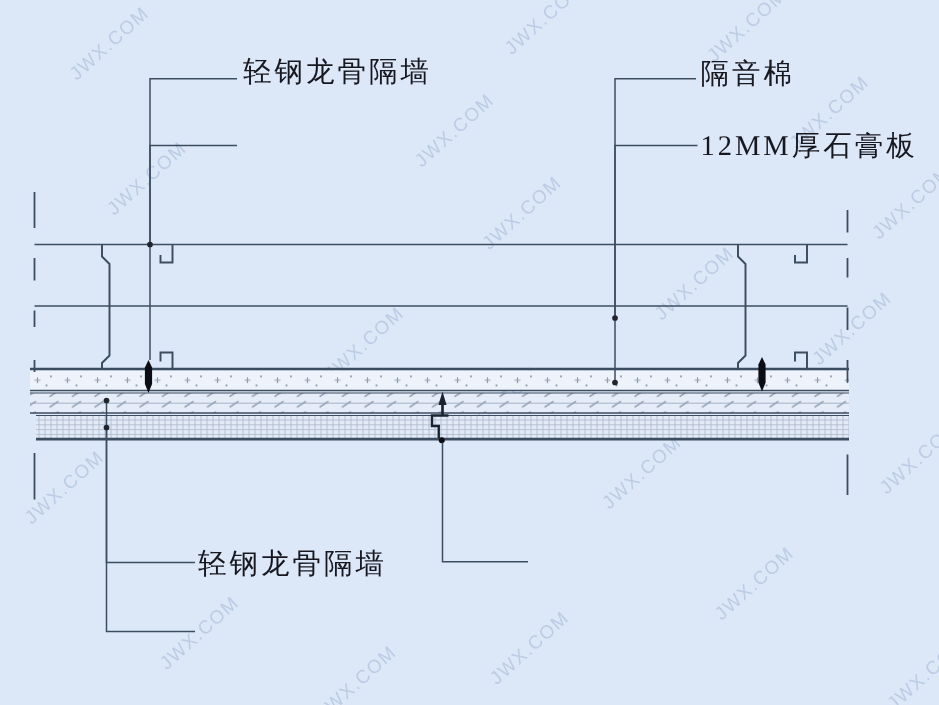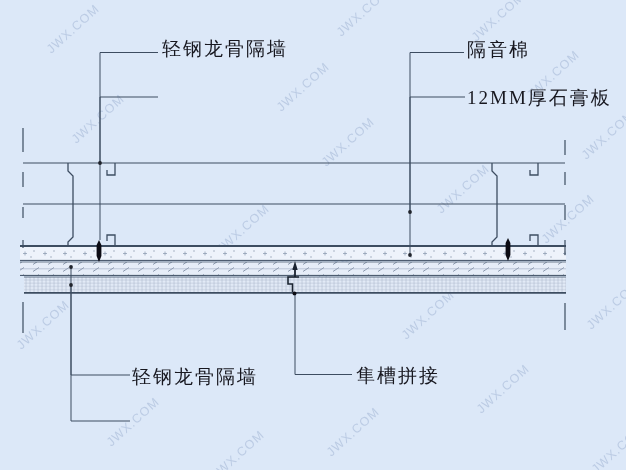--- a/index.html
+++ b/index.html
@@ -141,15 +141,14 @@
       <circle cx="410" cy="255" r="1.9"></circle>
       <circle cx="71" cy="267" r="1.9"></circle>
       <circle cx="71" cy="285" r="1.9"></circle>
     </g>
   </svg>
 
   <div class="lbl" style="left:162px;top:37px">轻钢龙骨隔墙</div>
   <div class="lbl" style="left:467px;top:38px">隔音棉</div>
   <div class="lbl" style="left:467px;top:86px">12MM厚石膏板</div>
   <div class="lbl" style="left:132px;top:365px">轻钢龙骨隔墙</div>
-  <div class="lbl" style="left:356px;top:364px">隼槽拼接</div>
 
 </div>
 
 </body></html>

